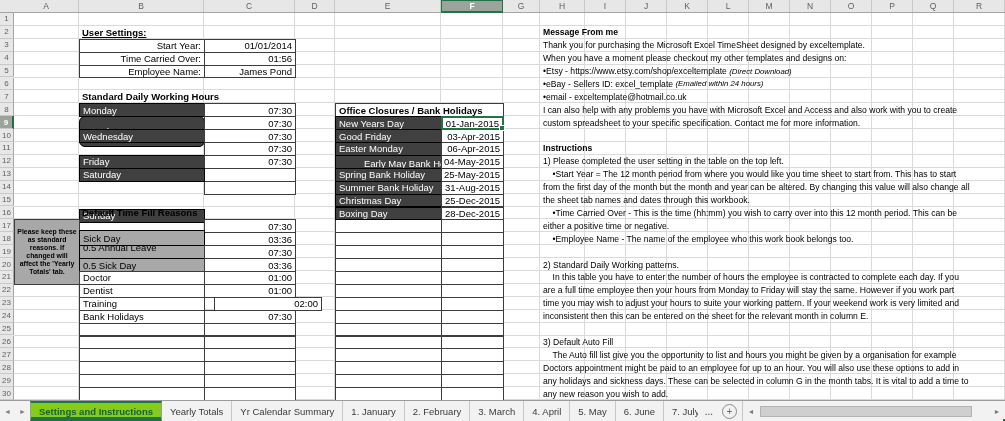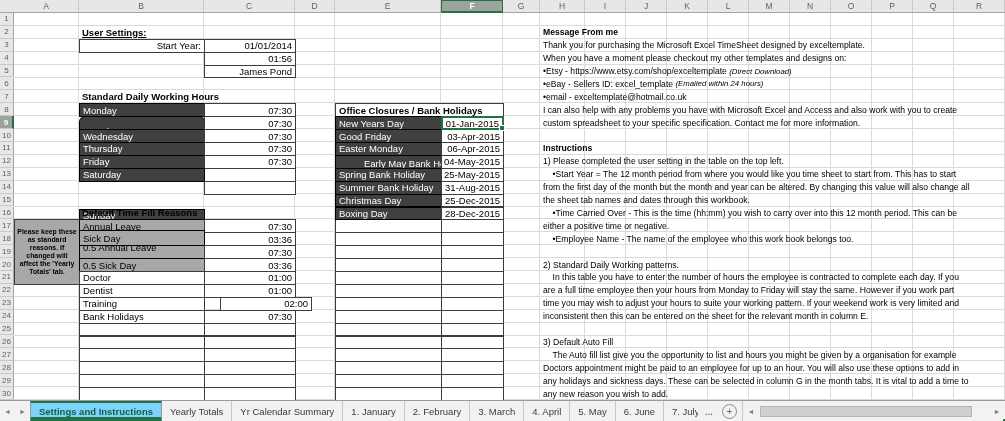--- a/index.html
+++ b/index.html
@@ -37,21 +37,21 @@
         justify-content:center;padding:1px 2px;background:#a8a8a8;}
   .active{border:2px solid #217346;z-index:4;}
   .active::after{content:"";position:absolute;right:-3px;bottom:-3px;width:4px;height:4px;background:#217346;border:1px solid #fff;}
   
   .tabbar{position:absolute;left:0;top:400px;width:100%;height:21px;background:#f2f2f2;
           border-top:1px solid #9a9a9a;box-sizing:border-box;display:flex;align-items:stretch;}
   .tabnav{flex:0 0 15px;display:flex;align-items:center;justify-content:center;color:#7a7a7a;font-size:7px;}
   #tabs{display:flex;overflow:hidden;flex:0 1 auto;}
   .tab{flex:0 0 auto;padding:0 8px;display:flex;align-items:center;font-size:9.5px;color:#3a3a3a;
        border-right:1px solid #c8c8c8;white-space:nowrap;}
-  .tab.active{background:#7dd3fc;font-weight:bold;color:#15603a;box-shadow:inset 0 -2px 0 #217346;
+  .tab.active{background:#84cc16;font-weight:bold;color:#15603a;box-shadow:inset 0 -2px 0 #217346;
        border-left:1px solid #9a9a9a;border-right:1px solid #9a9a9a;}
   .tabmore{flex:0 0 auto;padding:0 7px;display:flex;align-items:center;font-size:10px;color:#3a3a3a;}
   .tabadd{flex:0 0 auto;width:13px;height:13px;margin:3px 5px 0 2px;border:1px solid #8a8a8a;border-radius:50%;
        display:flex;align-items:center;justify-content:center;font-size:10px;color:#6a6a6a;line-height:1;}
   .hscroll{margin-left:auto;flex:0 0 262px;display:flex;align-items:center;border-left:1px solid #c8c8c8;background:#f2f2f2;}
   .harrow{flex:0 0 16px;text-align:center;color:#7a7a7a;font-size:7px;}
   .htrack{flex:1;height:11px;position:relative;background:#f2f2f2;}
   .hthumb{position:absolute;left:1px;top:0;height:11px;width:212px;background:#cfcfcf;border:1px solid #b3b3b3;box-sizing:border-box;}
 </style>
 </head>
@@ -198,51 +198,51 @@
       <div class="cell box" style="left: 427px; top: 296.7px; width: 63px; height: 13.9px;"></div>
       <div class="cell box" style="left: 427px; top: 309.6px; width: 63px; height: 13.9px;"></div>
       <div class="cell box" style="left: 427px; top: 322.5px; width: 63px; height: 13.9px;"></div>
       <div class="cell box" style="left: 427px; top: 335.4px; width: 63px; height: 13.9px;"></div>
       <div class="cell box" style="left: 427px; top: 348.3px; width: 63px; height: 13.9px;"></div>
       <div class="cell box" style="left: 427px; top: 361.2px; width: 63px; height: 13.9px;"></div>
       <div class="cell box" style="left: 427px; top: 374.1px; width: 63px; height: 13.9px;"></div>
       <div class="cell b u" style="left: 65px; top: 12.9px; width: 125px; height: 12.9px;">User Settings:</div>
       <div class="cell box r" style="left: 65px; top: 25.8px; width: 126px; height: 13.9px;">Start Year:</div>
       <div class="cell box r" style="left: 190px; top: 25.8px; width: 92px; height: 13.9px;">01/01/2014</div>
+      <div class="cell box r" style="left: 65px; top: 38.7px; width: 126px; height: 13.9px;">Time Carried Over:</div>
       <div class="cell box r" style="left: 190px; top: 38.7px; width: 92px; height: 13.9px;">01:56</div>
+      <div class="cell box r" style="left: 65px; top: 51.6px; width: 126px; height: 13.9px;">Employee Name:</div>
       <div class="cell box r" style="left: 190px; top: 51.6px; width: 92px; height: 13.9px;">James Pond</div>
       <div class="cell b" style="left: 65px; top: 77.4px; width: 125px; height: 12.9px;">Standard Daily Working Hours</div>
       <div class="cell box dark" style="left: 65px; top: 90.3px; width: 126px; height: 13.9px;">Monday</div>
       <div class="cell box r" style="left: 190px; top: 90.3px; width: 92px; height: 13.9px;">07:30</div>
       <div class="cell box dark" style="left: 65px; top: 103.2px; width: 126px; height: 31px; border-radius: 6px;">Tuesday</div>
       <div class="cell box r" style="left: 190px; top: 103.2px; width: 92px; height: 13.9px;">07:30</div>
       <div class="cell box dark" style="left: 65px; top: 116.1px; width: 126px; height: 13.9px;">Wednesday</div>
       <div class="cell box r" style="left: 190px; top: 116.1px; width: 92px; height: 13.9px;">07:30</div>
-      <div class="cell box dark" style="left: 65px; top: 129px; width: 126px; height: 13.9px;">Thursday</div>
       <div class="cell box r" style="left: 190px; top: 129px; width: 92px; height: 13.9px;">07:30</div>
       <div class="cell box dark" style="left: 65px; top: 141.9px; width: 126px; height: 13.9px;">Friday</div>
       <div class="cell box r" style="left: 190px; top: 141.9px; width: 92px; height: 13.9px;">07:30</div>
       <div class="cell box dark" style="left: 65px; top: 154.8px; width: 126px; height: 13.9px;">Saturday</div>
       <div class="cell box dark" style="left: 65px; top: 167.7px; width: 126px; height: 13.9px; margin-top: 28px;">Sunday</div>
       <div class="cell b" style="left: 65px; top: 193.5px; width: 125px; height: 12.9px;">Default Time Fill Reasons</div>
       <div class="cell box note" style="left: 0px; top: 206.4px; width: 66px; height: 65.5px;">Please keep these as standard reasons. If changed will affect the 'Yearly Totals' tab.</div>
-      <div class="cell box gray" style="left: 65px; top: 206.4px; width: 126px; height: 13.9px;">Annual Leave</div>
       <div class="cell box r" style="left: 190px; top: 206.4px; width: 92px; height: 13.9px;">07:30</div>
       <div class="cell box gray" style="left: 65px; top: 219.3px; width: 126px; height: 31px;">0.5 Annual Leave</div>
       <div class="cell box r" style="left: 190px; top: 219.3px; width: 92px; height: 13.9px;">03:36</div>
       <div class="cell box gray" style="left: 65px; top: 217px; width: 126px; height: 16px;">Sick Day</div>
       <div class="cell box r" style="left: 190px; top: 232.2px; width: 92px; height: 13.9px;">07:30</div>
       <div class="cell box gray" style="left: 65px; top: 245.1px; width: 126px; height: 13.9px;">0.5 Sick Day</div>
       <div class="cell box r" style="left: 190px; top: 245.1px; width: 92px; height: 13.9px;">03:36</div>
       <div class="cell box" style="left: 65px; top: 258px; width: 126px; height: 13.9px;">Doctor</div>
       <div class="cell box r" style="left: 190px; top: 258px; width: 92px; height: 13.9px;">01:00</div>
       <div class="cell box" style="left: 65px; top: 270.9px; width: 126px; height: 13.9px;">Dentist</div>
       <div class="cell box r" style="left: 190px; top: 270.9px; width: 92px; height: 13.9px;">01:00</div>
       <div class="cell box" style="left: 65px; top: 283.8px; width: 126px; height: 13.9px;">Training</div>
-      <div class="cell box r" style="left: 206px; top: 283.8px; width: 92px; height: 13.9px; text-align: right;">02:00</div>
+      <div class="cell box r" style="left: 200px; top: 283.8px; width: 108px; height: 13.9px; text-align: right;">02:00</div>
       <div class="cell box" style="left: 65px; top: 296.7px; width: 126px; height: 13.9px;">Bank Holidays</div>
       <div class="cell box r" style="left: 190px; top: 296.7px; width: 92px; height: 13.9px;">07:30</div>
       <div class="cell box b" style="left: 321px; top: 90.3px; width: 169px; height: 13.9px;">Office Closures / Bank Holidays</div>
       <div class="cell box dark" style="left: 321px; top: 103.2px; width: 107px; height: 13.9px;">New Years Day</div>
       <div class="cell box r active" style="left: 427px; top: 103.2px; width: 63px; height: 13.9px;">01-Jan-2015</div>
       <div class="cell box dark" style="left: 321px; top: 116.1px; width: 107px; height: 13.9px;">Good Friday</div>
       <div class="cell box r" style="left: 427px; top: 116.1px; width: 63px; height: 13.9px;">03-Apr-2015</div>
       <div class="cell box dark" style="left: 321px; top: 129px; width: 107px; height: 13.9px;">Easter Monday</div>
       <div class="cell box r" style="left: 427px; top: 129px; width: 63px; height: 13.9px;">06-Apr-2015</div>
       <div class="cell box dark" style="left: 321px; top: 141.9px; width: 107px; height: 17px; padding-left: 28px;">Early May Bank Holiday</div>

